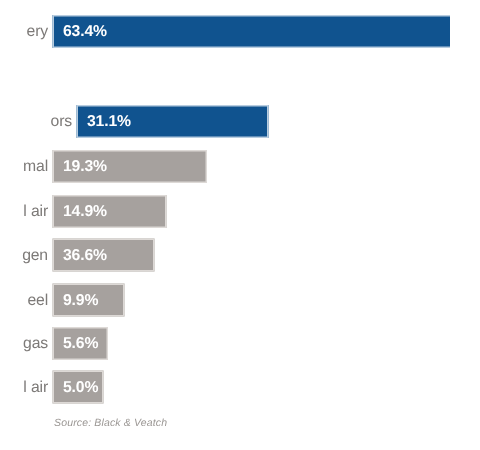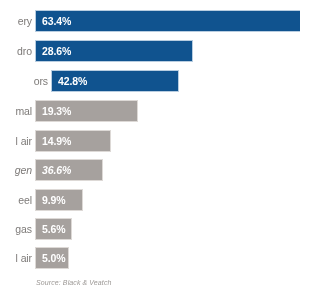--- a/index.html
+++ b/index.html
@@ -91,53 +91,46 @@
 <div id="chart-root">
 
   <div class="bar-row" style="top:10px;">
     <span class="cat-label">ery</span>
     <span class="bar-track">
       <span class="bar primary" style="width:266px;"></span>
       <span class="bar-value">63.4%</span>
     </span>
   </div>
 
-  <div class="bar-row" style="top:40px;">
-    <span class="cat-label">dro</span>
-    <span class="bar-track">
-      <span class="bar primary" style="width:158px;"></span>
-      <span class="bar-value">28.6%</span>
-    </span>
-  </div>
 
   <div class="bar-row" style="top:70px;margin-left:16px;">
     <span class="cat-label">ors</span>
     <span class="bar-track">
       <span class="bar primary" style="width:128px;"></span>
-      <span class="bar-value">42.8%</span>
+      <span class="bar-value">31.1%</span>
     </span>
   </div>
 
   <div class="bar-row" style="top:100px;">
     <span class="cat-label">mal</span>
     <span class="bar-track">
       <span class="bar secondary" style="width:103px;"></span>
       <span class="bar-value">19.3%</span>
     </span>
   </div>
 
   <div class="bar-row" style="top:130px;">
     <span class="cat-label">l air</span>
     <span class="bar-track">
       <span class="bar secondary" style="width:76px;"></span>
       <span class="bar-value">14.9%</span>
     </span>
   </div>
 
-  <div class="bar-row" style="top:159px;font-style:italic;">
+  <div class="bar-row" style="top:159px;">
     <span class="cat-label">gen</span>
     <span class="bar-track">
       <span class="bar secondary" style="width:68px;"></span>
       <span class="bar-value">36.6%</span>
     </span>
   </div>
 
   <div class="bar-row" style="top:189px;">
     <span class="cat-label">eel</span>
     <span class="bar-track">

